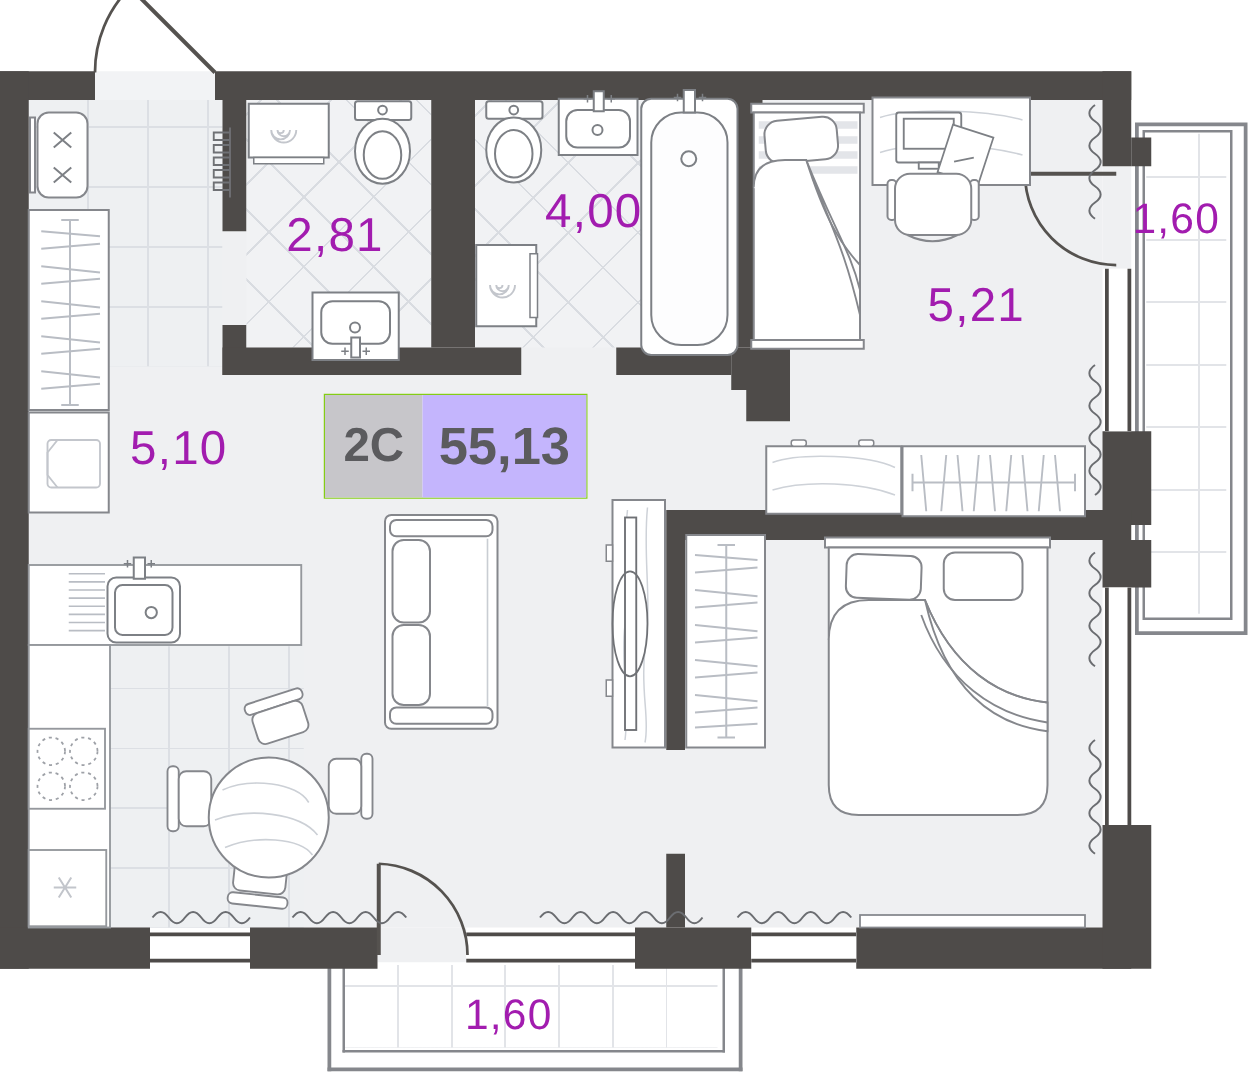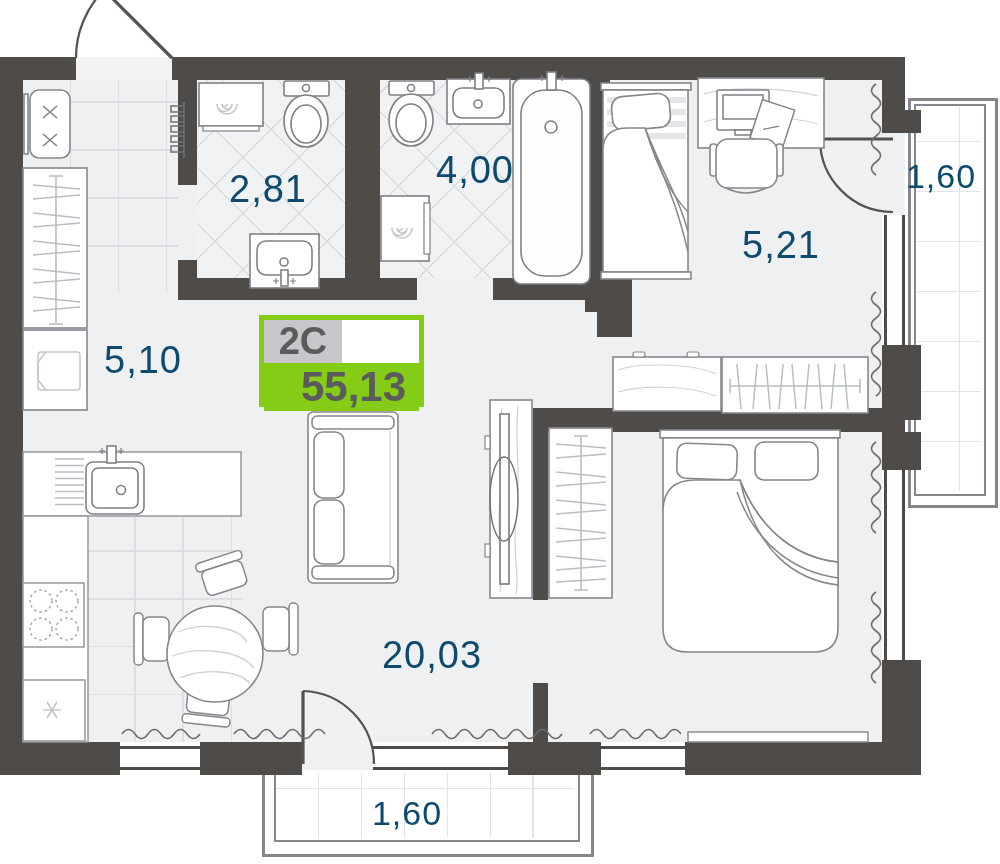--- a/index.html
+++ b/index.html
@@ -13,27 +13,27 @@
   .tiles-diag{position:absolute;background-color:#f1f2f4;
     background-image:repeating-linear-gradient(45deg,transparent 0 38px,#d9dce1 38px 39.5px),
                      repeating-linear-gradient(-45deg,transparent 0 38px,#d9dce1 38px 39.5px);}
   .balcony-frame{position:absolute;border:3px solid #85878c;background:#ffffff;}
   .balcony-inner{position:absolute;border:2px solid #85878c;background:#ffffff;}
   .balcony-grid{position:absolute;background-color:#ffffff;
     background-image:repeating-linear-gradient(90deg,transparent 0 41.5px,#e2e4e8 41.5px 43px),
                      repeating-linear-gradient(0deg,transparent 0 48.5px,#e2e4e8 48.5px 50px);}
   .window-h{position:absolute;background:#ffffff;border-top:3.5px solid #4e4b49;border-bottom:3.5px solid #4e4b49;}
   .window-v{position:absolute;background:#ffffff;border-left:3px solid #4e4b49;border-right:3px solid #4e4b49;}
-  .room-label{position:absolute;transform:translate(-50%,-50%);color:#0c4a6e;font-size:38px;
+  .room-label{position:absolute;transform:translate(-50%,-50%);color:#a21caf;font-size:38px;
               letter-spacing:1px;white-space:nowrap;}
-  .badge{position:absolute;display:flex;border:5px solid #84cc16;background:#ffffff;flex-direction:column;}
+  .badge{position:absolute;display:flex;border:1px solid #84cc16;background:#ffffff;}
   .badge-type{width:78px;display:flex;align-items:center;justify-content:center;background:#c7c6ca;
               color:#5b5b5e;font-size:38px;font-weight:bold;}
-  .badge-area{width:131px;display:flex;align-items:center;justify-content:center;background:#84cc16;
-              color:#5b5b5e;font-size:42px;font-weight:bold;padding-left:24px;}
+  .badge-area{width:131px;display:flex;align-items:center;justify-content:center;background:#c4b5fd;
+              color:#5b5b5e;font-size:42px;font-weight:bold;}
   svg{position:absolute;left:0;top:0;pointer-events:none;}
 </style>
 </head>
 <body>
 
 <div class="plan">
 
   <div class="floor" style="left:23px;top:80px;width:859px;height:662px;"></div>
 
   <div class="tiles-sq" style="left:23px;top:80px;width:155px;height:213px;"></div>
@@ -302,21 +302,20 @@
       <path d="M740 480 C762 535 800 558 838 562 M737 492 C756 545 795 572 838 578" fill="none" stroke-width="1.5"></path>
     </g>
     <rect x="688" y="732" width="180" height="10" fill="#ffffff" stroke="#85878c" stroke-width="1.4"></rect>
   </svg>
 
   <div class="room-label" style="left:143px;top:360px;text-align:right;">5,10</div>
   <div class="room-label" style="left:268px;top:189px;">2,81</div>
   <div class="room-label" style="left:475px;top:170px;">4,00</div>
   <div class="room-label" style="left:781px;top:245px;">5,21</div>
   <div class="room-label" style="left:941px;top:176px;font-size:34px;">1,60</div>
-  <div class="room-label" style="left:432px;top:655px;">20,03</div>
   <div class="room-label" style="left:407px;top:813px;font-size:34px;">1,60</div>
 
   <div class="badge" style="left:259px;top:315px;height:82px;">
     <div class="badge-type">2C</div>
     <div class="badge-area">55,13</div>
   </div>
 
 </div>
 
 </body></html>

